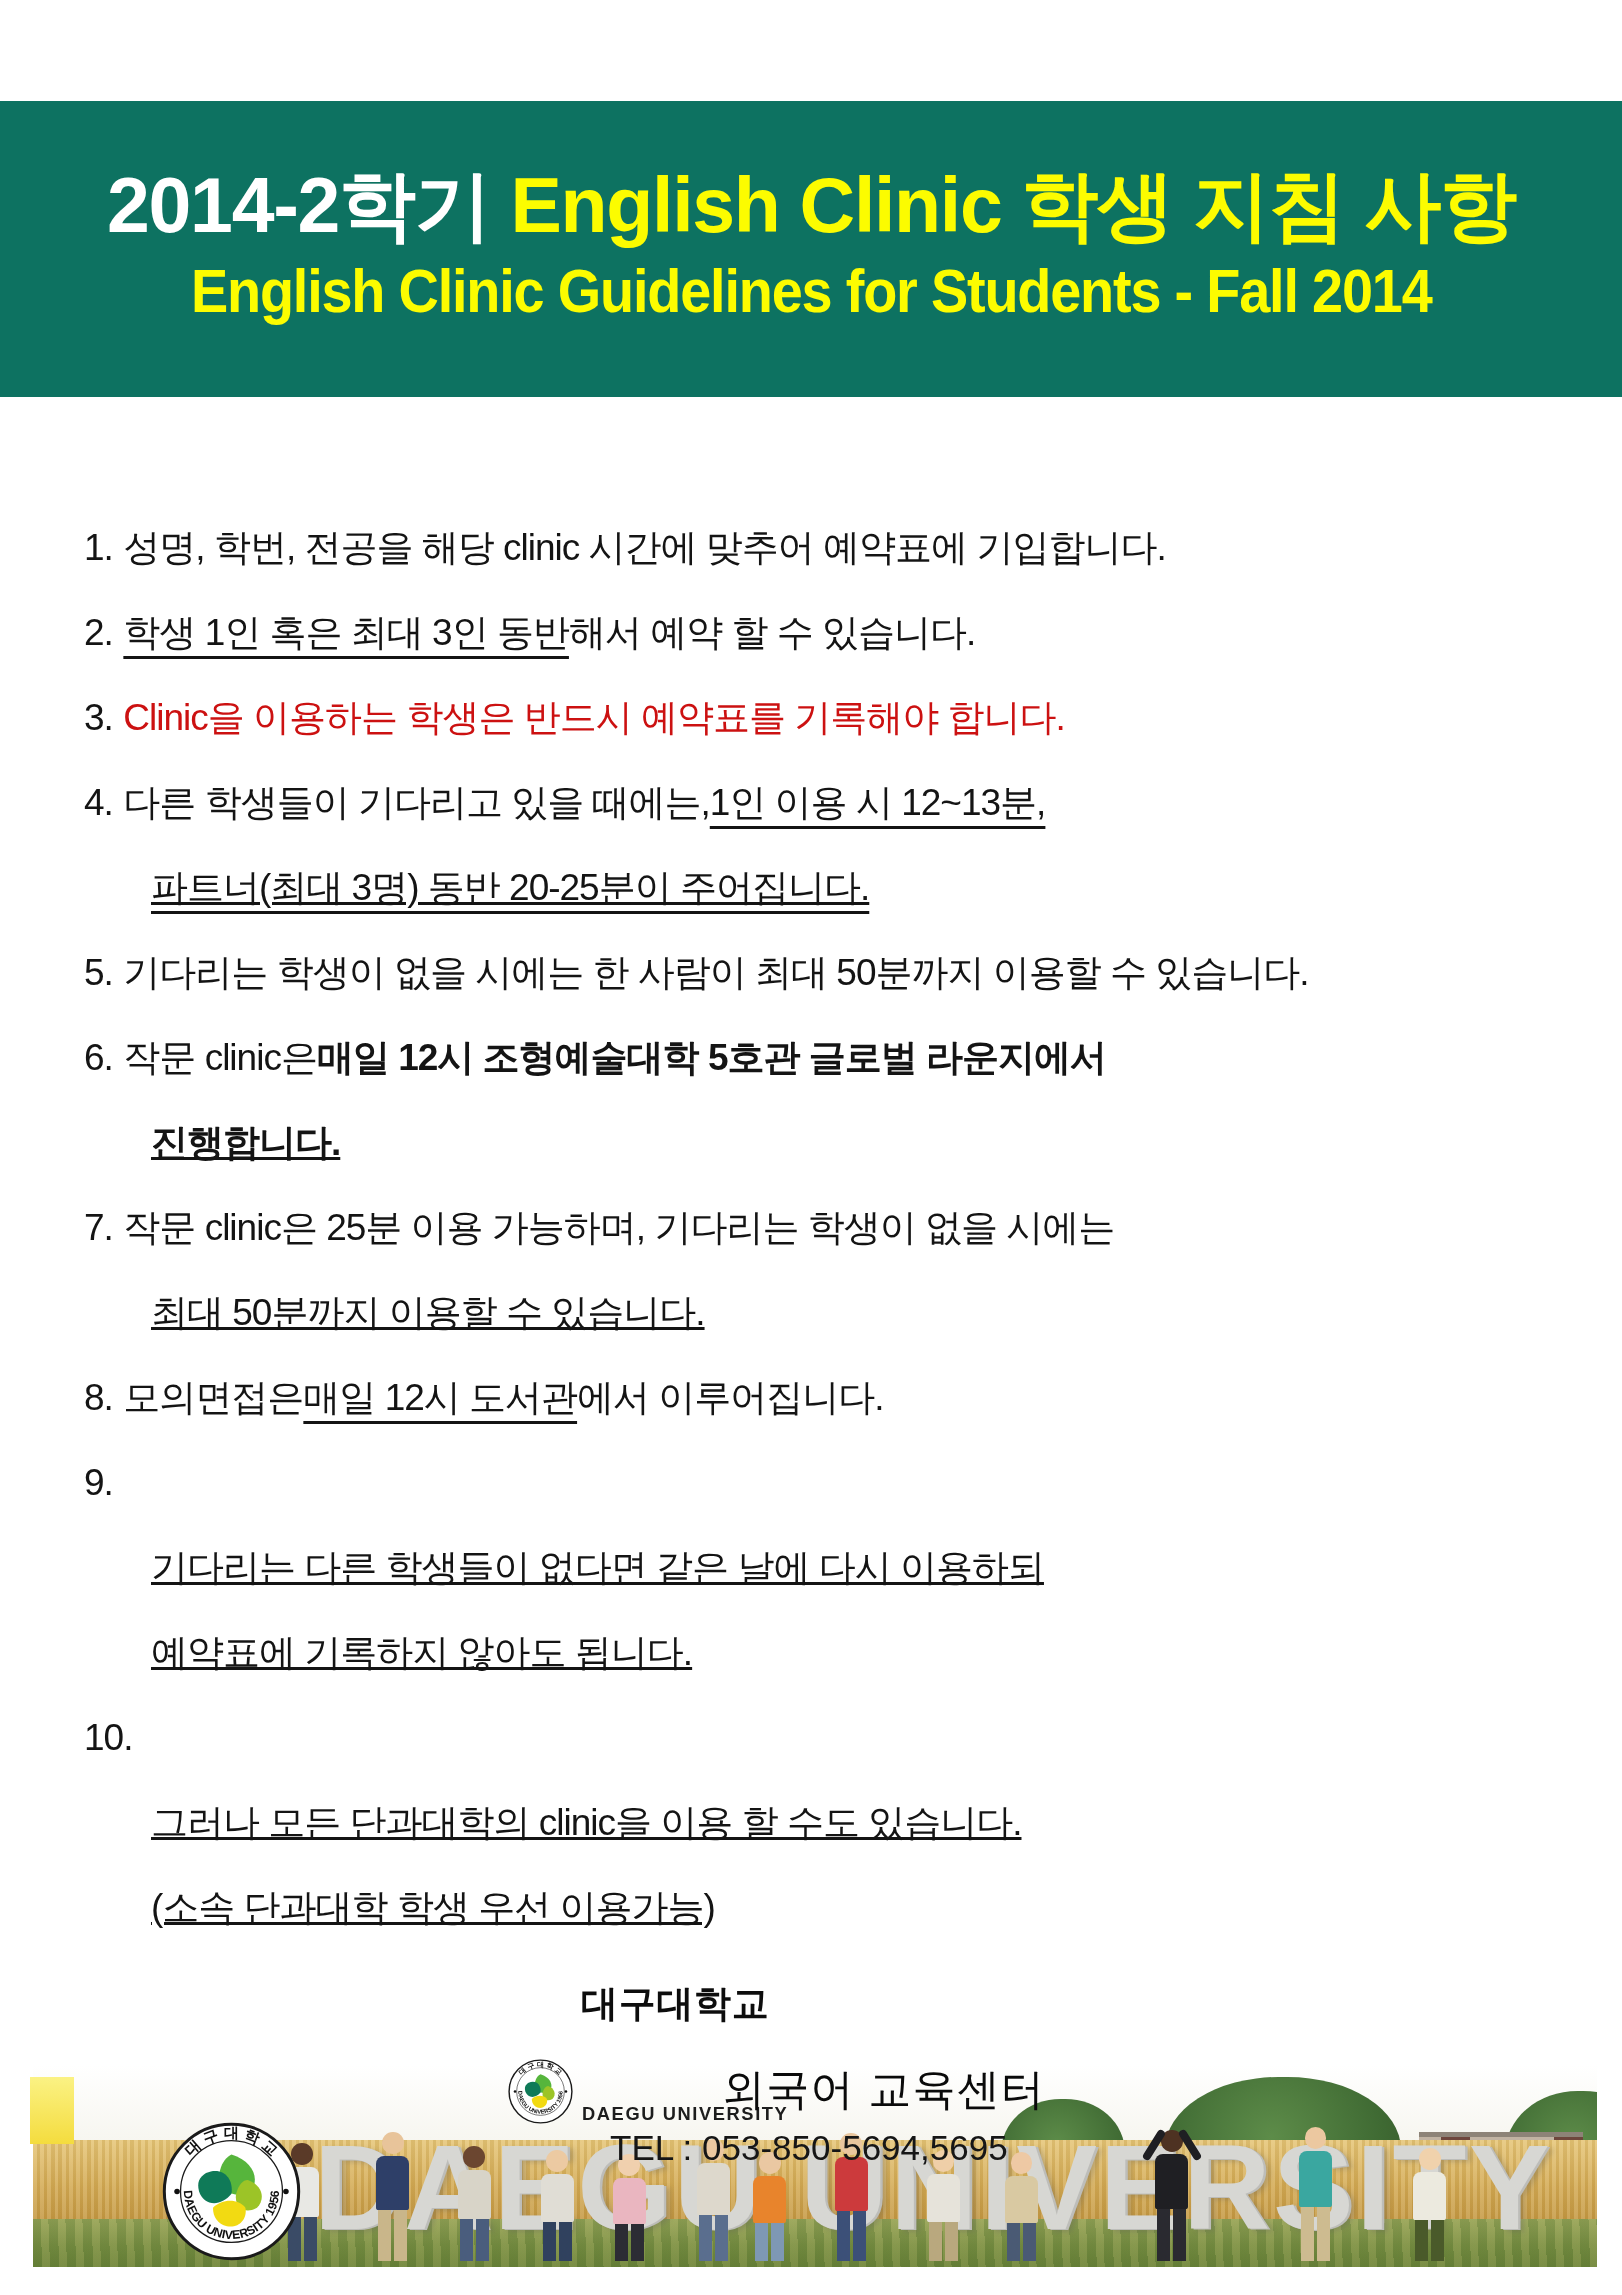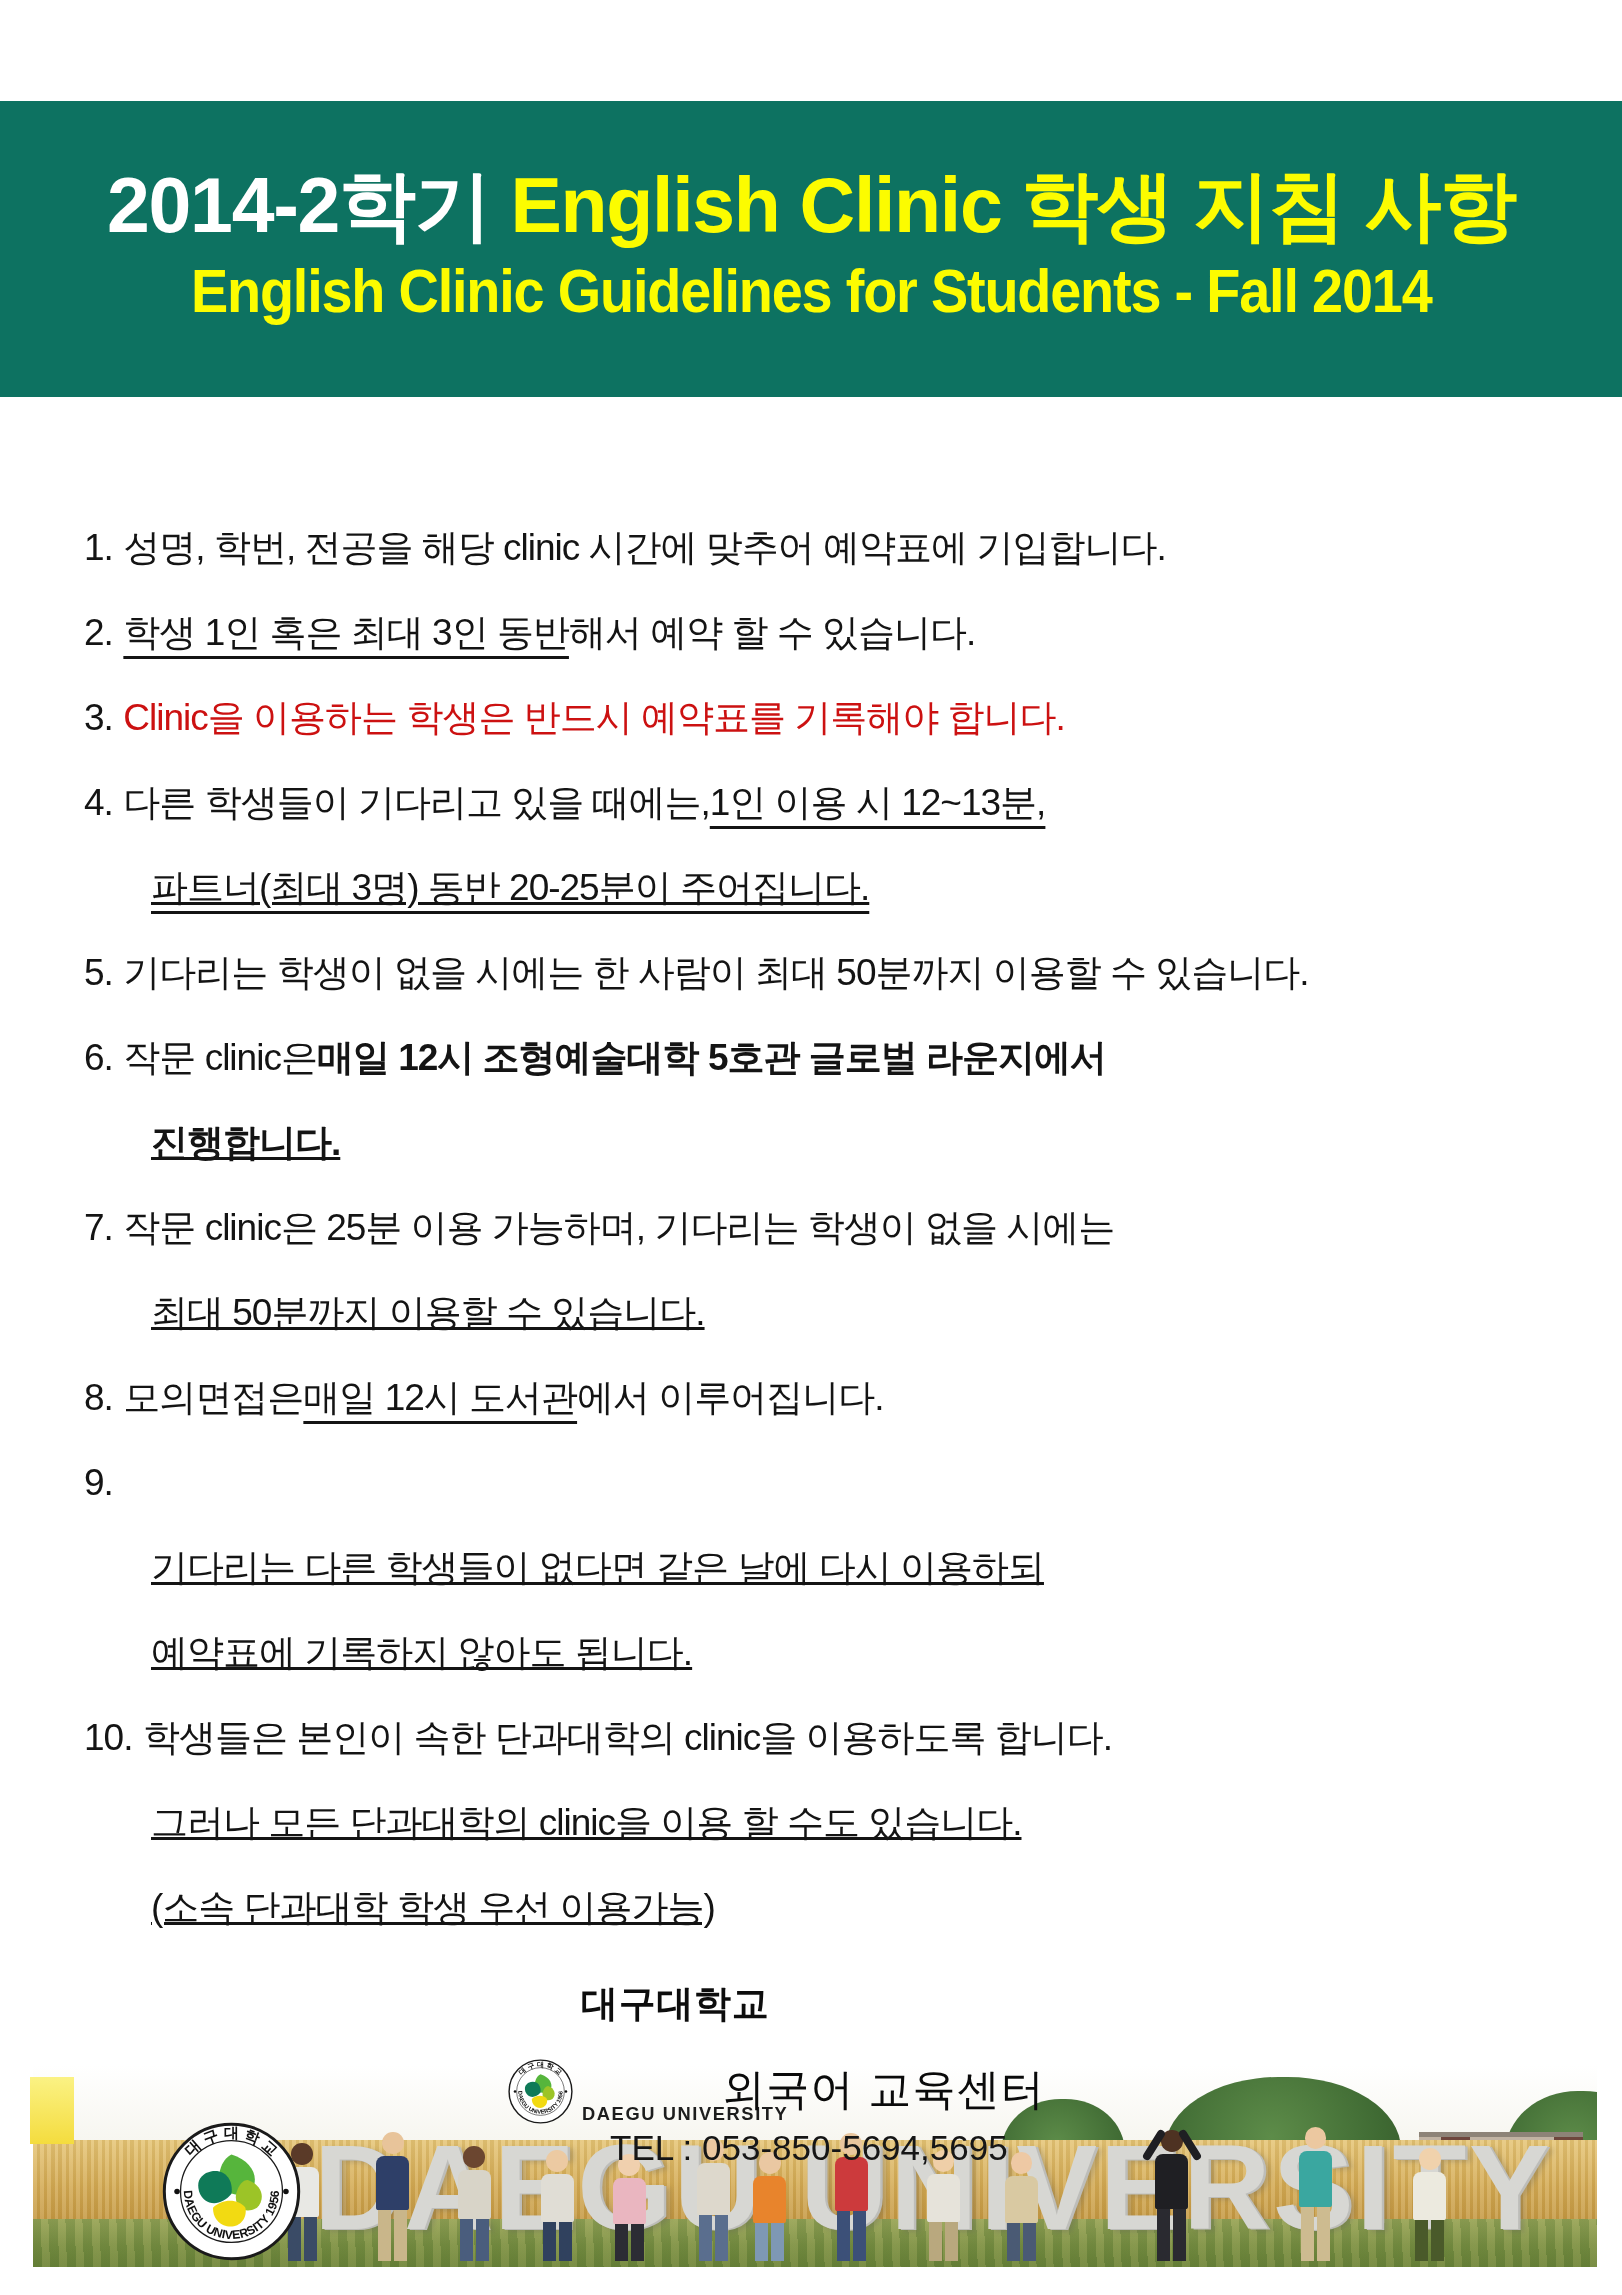--- a/index.html
+++ b/index.html
@@ -125,21 +125,20 @@
         <span class="gnum">9.</span>
       </div>
       <div class="gline indent">
         <span class="seg normal">기다리는 다른 학생들이 없다면 같은 날에 다시 이용하되</span>
       </div>
       <div class="gline indent">
         <span class="seg normal">예약표에 기록하지 않아도 됩니다.</span>
       </div>
       <div class="gline">
         <span class="gnum">10.</span>
-        <span class="seg normal">학생들은 본인이 속한 단과대학의 clinic을 이용하도록 합니다.</span>
       </div>
       <div class="gline indent">
         <span class="seg normal">그러나 모든 단과대학의 clinic을 이용 할 수도 있습니다.</span>
       </div>
       <div class="gline indent">
         <span class="seg normal">(소속 단과대학 학생 우선 이용가능)</span>
       </div>
     </main>
 
   <div class="photo">

